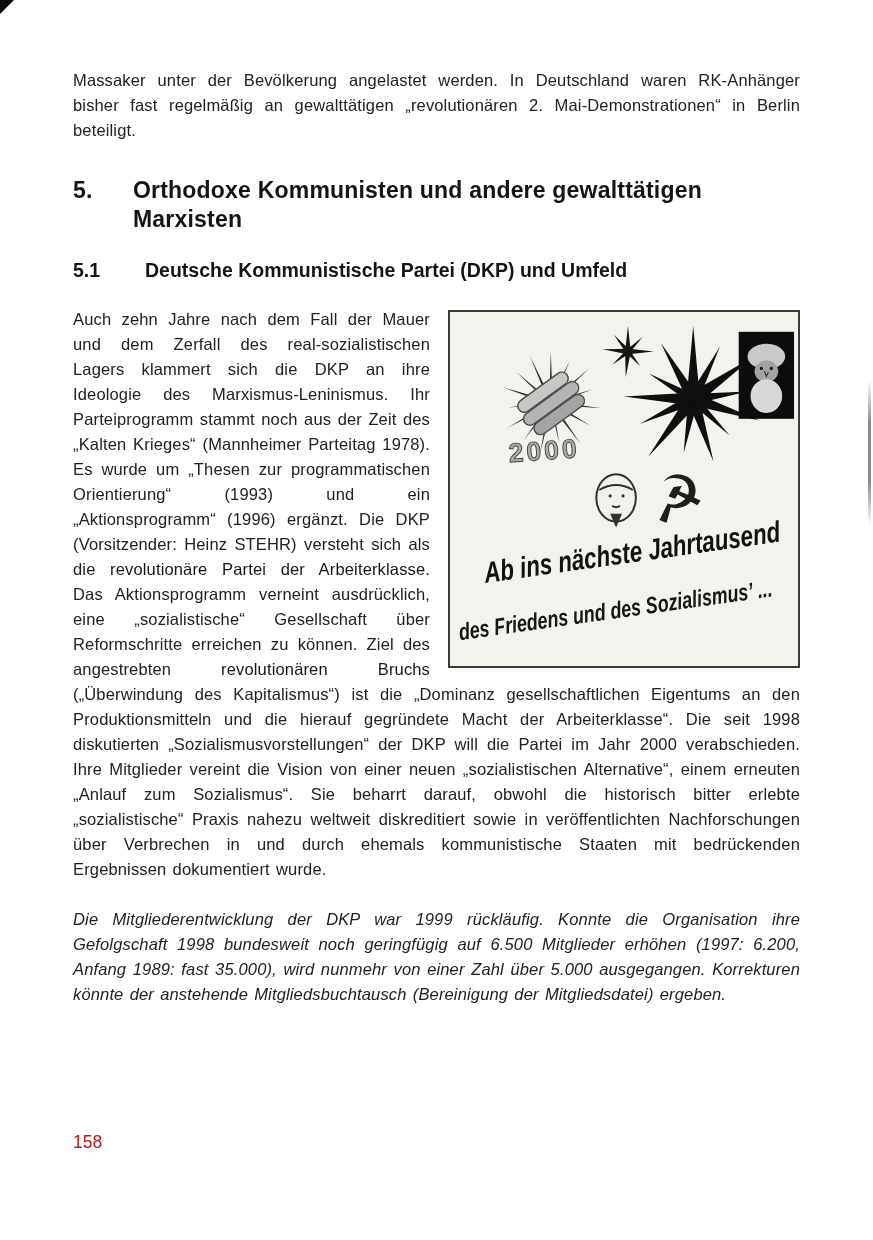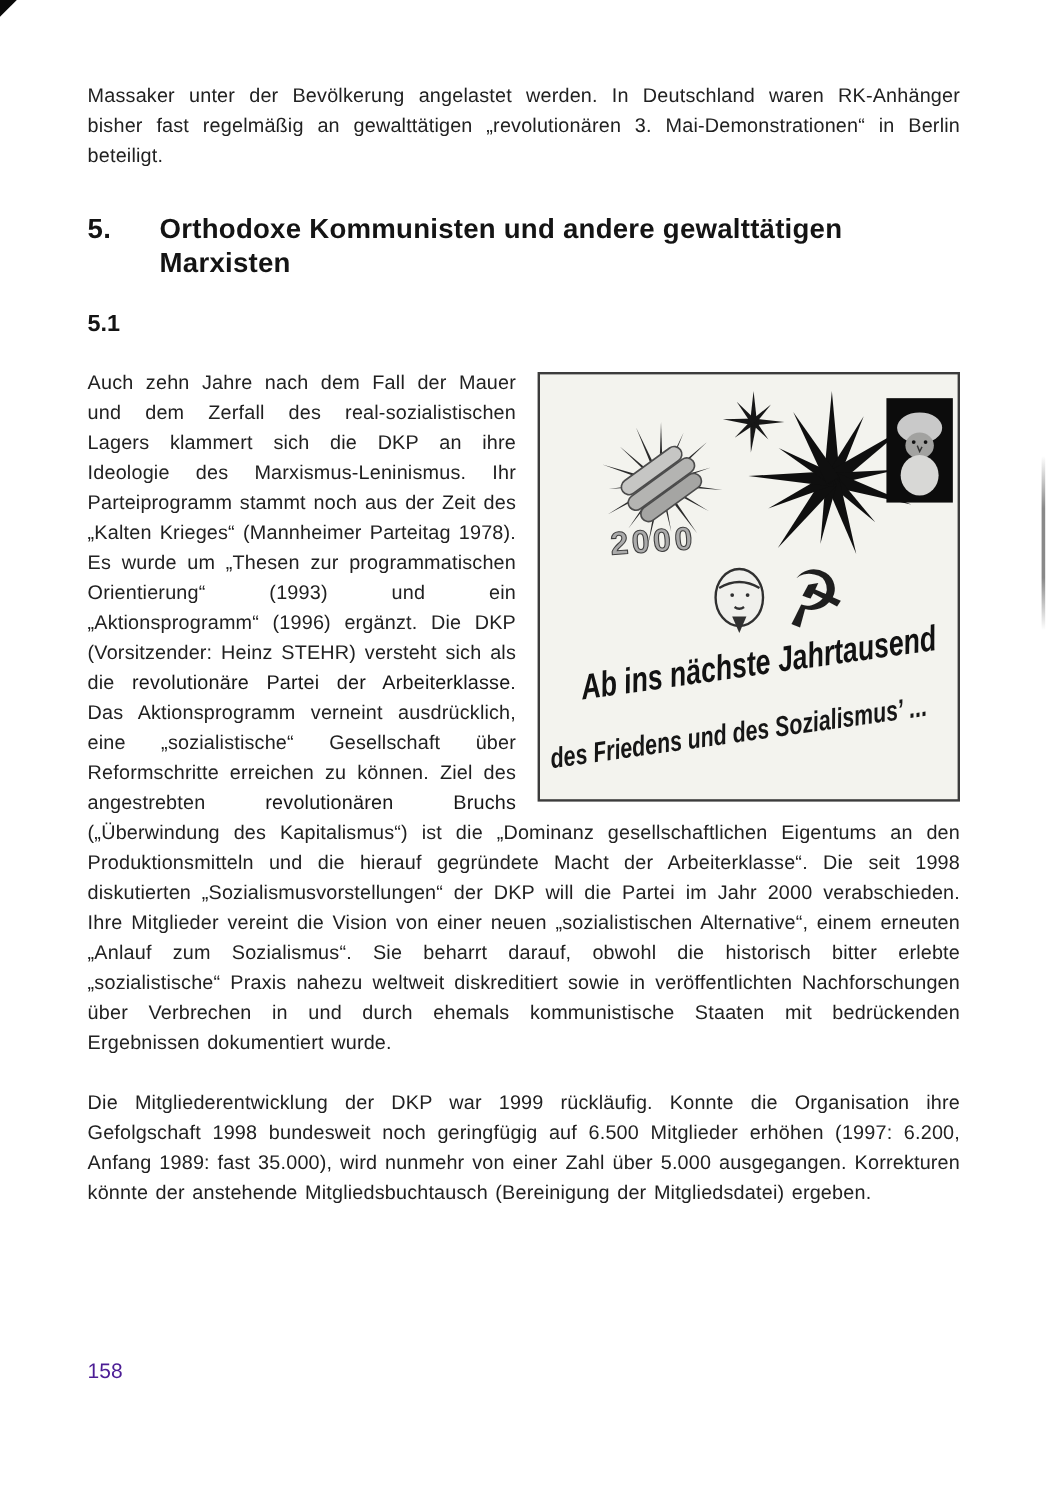--- a/index.html
+++ b/index.html
@@ -63,47 +63,48 @@
     width: 352px;
     height: 358px;
     margin: 3px 0 8px 18px;
     border: 2px solid #3c3c3c;
     background: linear-gradient(135deg, #f7f7f3 0%, #ececе6 55%, #f2f2ec 100%);
     background-color: #f3f3ee;
     position: relative;
     overflow: hidden;
   }
   .poster svg { display: block; width: 100%; height: 100%; }
-  .para-2 { margin-top: 25px; }
+  .para-2 { margin-top: 25px; font-style: italic; }
   .page-number {
     position: absolute;
     top: 1132px;
     left: 73px;
     font-size: 17.5px;
-    color: #4c1d95;
+    color: #b91c1c;
   }
   strong { font-weight: normal; color: #161616; }
 </style>
 </head>
 <body>
 
 <div class="page">
 
   <div class="scan-mark-corner"></div>
   <div class="scan-smudge"></div>
 
-  <p class="body-text">Massaker unter der Bevölkerung angelastet werden. In Deutschland waren RK-Anhänger bisher fast regelmäßig an gewalttätigen „revolutionären 3. Mai-Demonstrationen“ in Berlin beteiligt.</p>
+  <p class="body-text">Massaker unter der Bevölkerung angelastet werden. In Deutschland waren RK-Anhänger bisher fast regelmäßig an gewalttätigen „revolutionären 2. Mai-Demonstrationen“ in Berlin beteiligt.</p>
 
   <h1 class="section-heading">
     <span class="h-num">5.</span>
     <span class="h-title">Orthodoxe Kommunisten und andere gewalttätigen Marxisten</span>
   </h1>
 
   <h2 class="subsection-heading">
     <span class="h-num">5.1</span>
+    <span class="h-title">Deutsche Kommunistische Partei (DKP) und Umfeld</span>
   </h2>
 
   <div class="body-block">
 
     <figure class="poster">
       <svg viewBox="0 0 352 358" xmlns="http://www.w3.org/2000/svg">
 
         <g transform="translate(102,92)">
           <g fill="#2b2b2b">
             <polygon points="0,-52 1.8,0 -1.8,0"></polygon>

